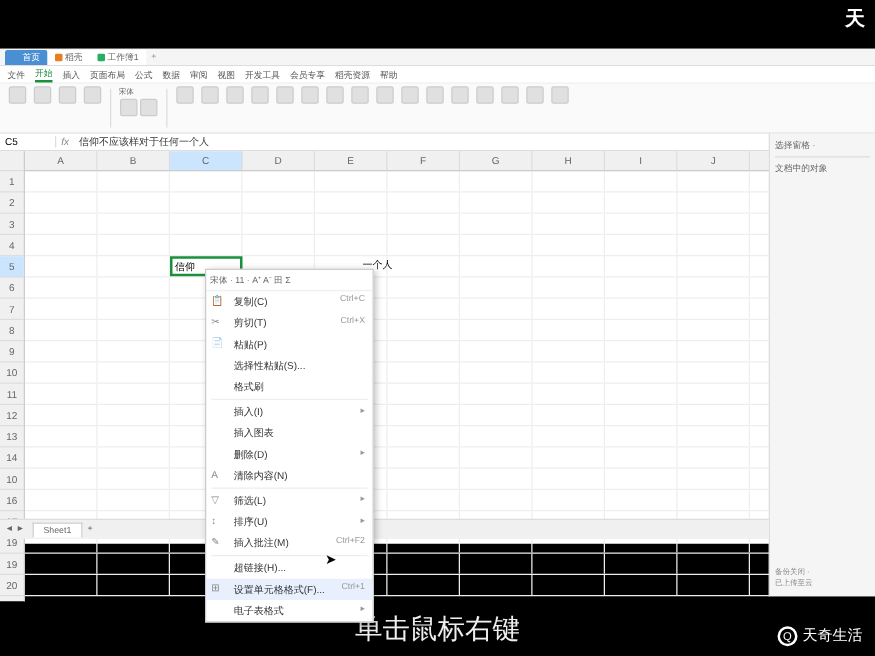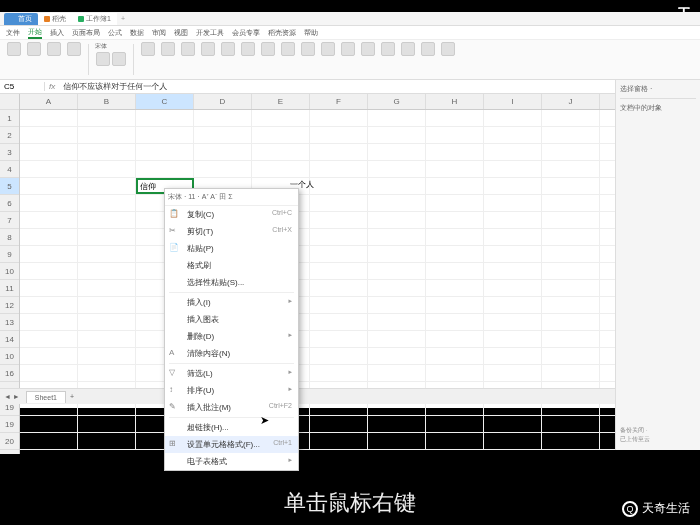--- a/index.html
+++ b/index.html
@@ -1,17 +1,17 @@
 <!DOCTYPE html>
 <html><head>
 <meta charset="utf-8">
 <style>
 *{margin:0;padding:0;box-sizing:border-box;font-family:"Microsoft YaHei",Arial,sans-serif}
 body{width:700px;height:525px;background:#000;overflow:hidden;position:relative}
-.screen{position:absolute;top:12px;left:0;width:700px;height:396px;background:#fff}
+.screen{position:absolute;top:39px;left:0;width:700px;height:396px;background:#fff}
 .topbar{height:14px;background:#f5f5f5;border-bottom:1px solid #ddd;display:flex;align-items:center;padding:0 4px;font-size:7px}
 .tab{padding:1px 6px;display:flex;align-items:center;gap:2px}
 .tab.blue{background:#4a8fd4;color:#fff;border-radius:2px 2px 0 0}
 .tab.orange{background:#fff;color:#666}
 .tab.green{background:#fff;color:#666}
 .tab .dot{width:6px;height:6px;border-radius:1px}
 .dot.b{background:#4a8fd4}.dot.o{background:#e67e22}.dot.g{background:#27ae60}
 .menubar{height:14px;background:#fff;border-bottom:1px solid #eee;display:flex;align-items:center;padding:0 6px;gap:8px;font-size:7px;color:#555}
 .menubar span{cursor:pointer}
 .ribbon{height:40px;background:#fafafa;border-bottom:1px solid #ddd;padding:2px 6px;display:flex;gap:4px;overflow:hidden}
@@ -432,26 +432,26 @@
           <span>剪切(T)</span>
           <span class="ctxshort">Ctrl+X</span>
         </div>
         <div class="ctxitem">
           <span class="ctxico">📄</span>
           <span>粘贴(P)</span>
           <span class="ctxshort"></span>
         </div>
         <div class="ctxitem">
           <span class="ctxico"></span>
+          <span>选择性粘贴(S)...</span>
+          <span class="ctxshort"></span>
+        </div>
+        <div class="ctxitem">
+          <span class="ctxico"></span>
           <span>格式刷</span>
-          <span class="ctxshort"></span>
-        </div>
-        <div class="ctxitem">
-          <span class="ctxico"></span>
-          <span>选择性粘贴(S)...</span>
           <span class="ctxshort"></span>
         </div>
         <div class="ctxsep"></div>
         <div class="ctxitem">
           <span class="ctxico"></span>
           <span>插入(I)</span>
           <span class="ctxshort">▸</span>
         </div>
         <div class="ctxitem">
           <span class="ctxico"></span>

